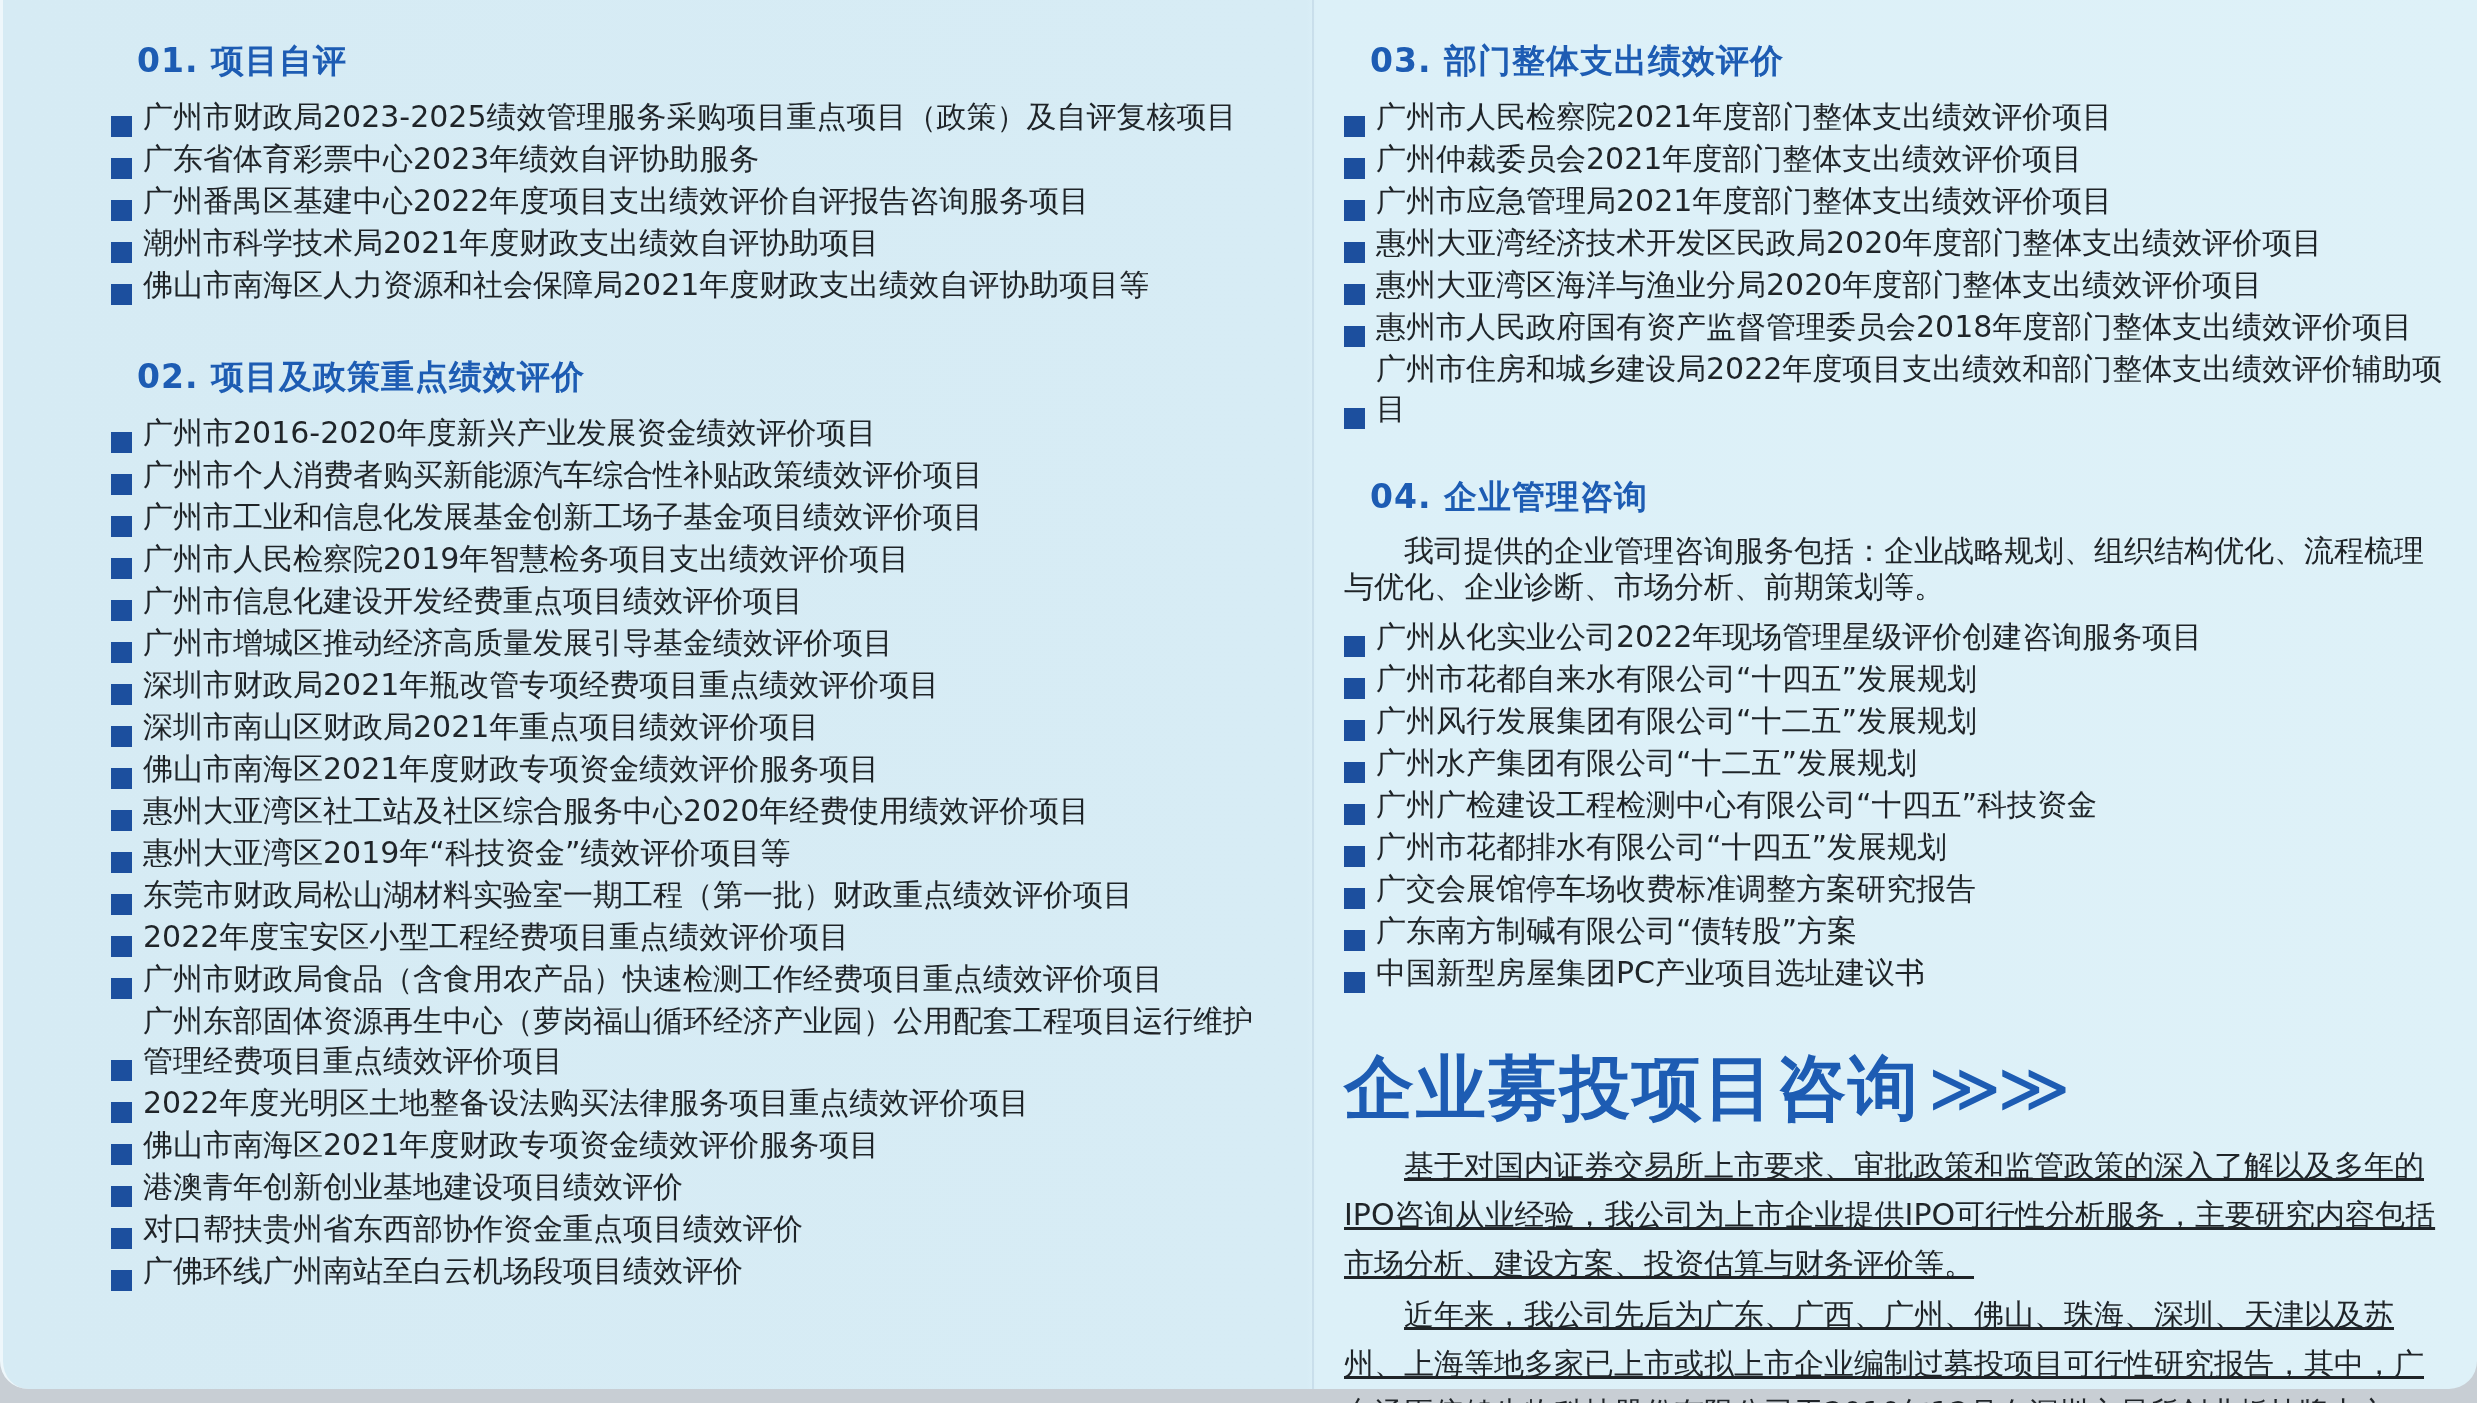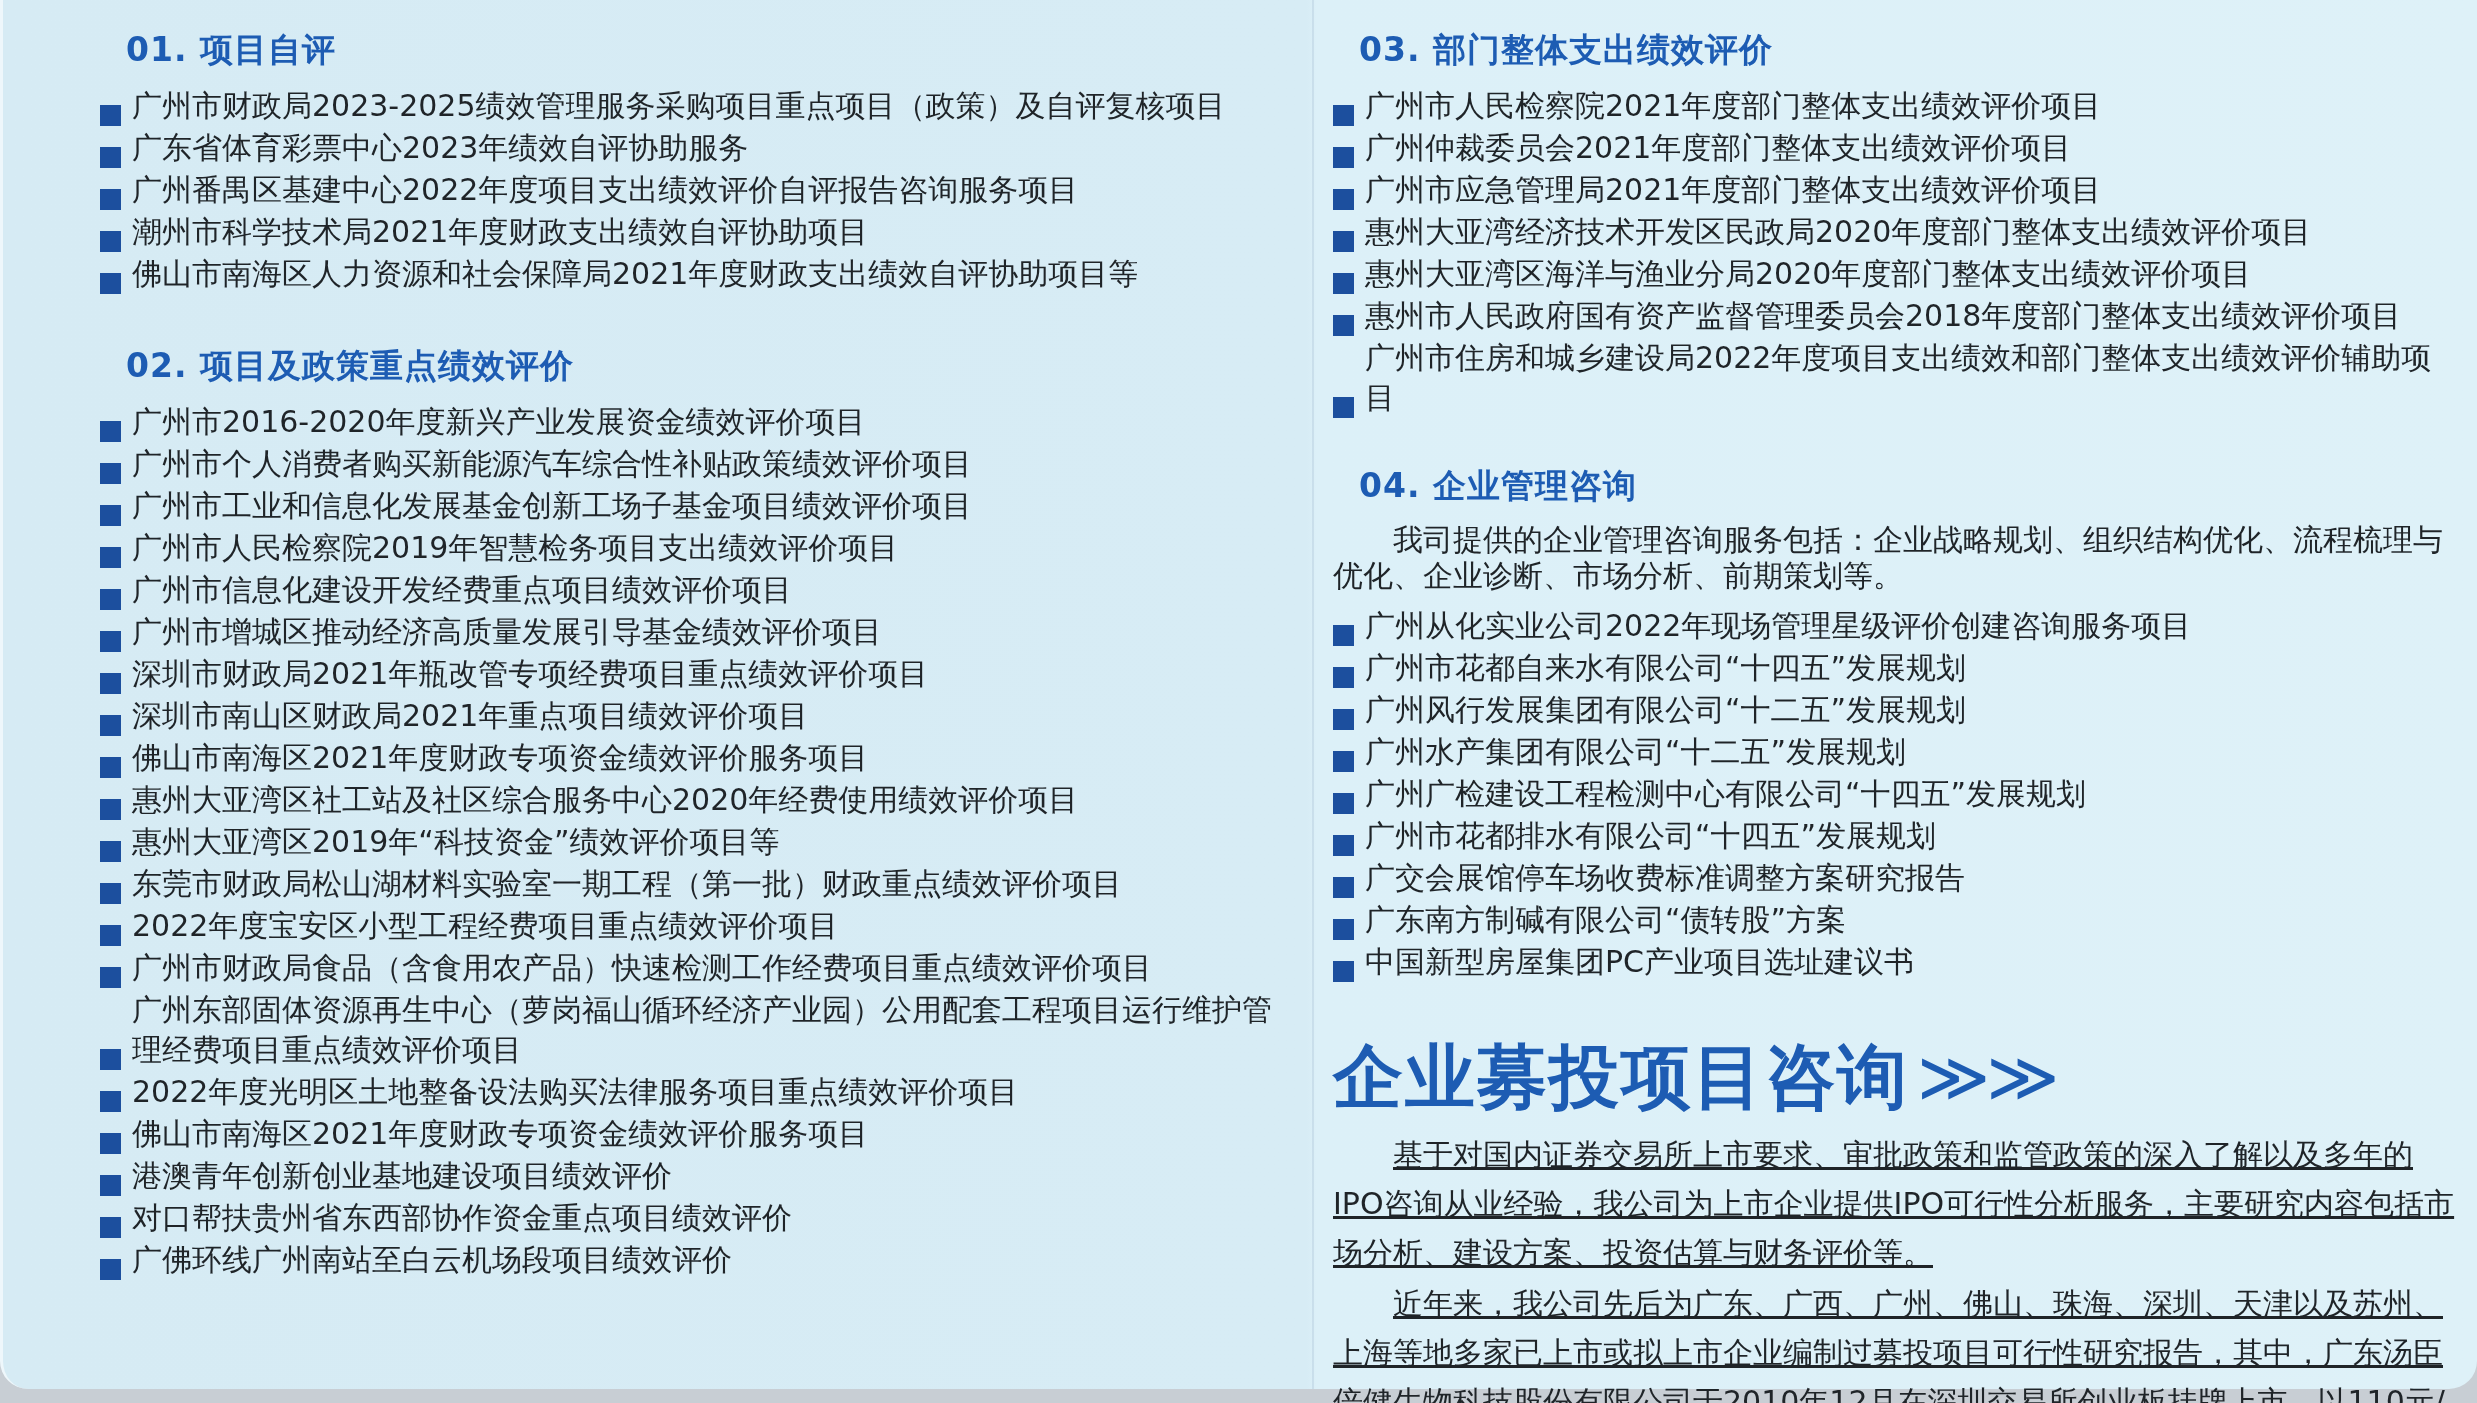--- a/index.html
+++ b/index.html
@@ -26,21 +26,21 @@
   }
   .col{position:absolute;top:0;box-sizing:border-box;}
   .col-left{left:97px;top:28px;width:1185px;}
   .col-right{left:1330px;top:28px;width:1125px;}
 
   h2.section-heading{
     font-size:33px;line-height:44px;font-weight:bold;
     color:#1d5cb3;margin:0 0 14px 26px;
     letter-spacing:1px;
   }
-  section{margin:0;}
+  section{margin:11px;}
   .sec-gap{margin-bottom:50px;}
   .sec-gap-sm{margin-bottom:46px;}
 
   ul.project-list{list-style:none;margin:0;padding:0;}
   ul.project-list li{
     display:flex;align-items:flex-end;
     font-size:30px;line-height:40px;
     color:#1f2428;
     margin:0 0 2px 0;
   }
@@ -241,21 +241,21 @@
             <li>
               <span class="bullet"></span>
               <span class="item-text">广州风行发展集团有限公司“十二五”发展规划</span>
             </li>
             <li>
               <span class="bullet"></span>
               <span class="item-text">广州水产集团有限公司“十二五”发展规划</span>
             </li>
             <li>
               <span class="bullet"></span>
-              <span class="item-text">广州广检建设工程检测中心有限公司“十四五”发展规划</span>
+              <span class="item-text">广州广检建设工程检测中心有限公司“十四五”科技资金</span>
             </li>
             <li>
               <span class="bullet"></span>
               <span class="item-text">广州市花都排水有限公司“十四五”发展规划</span>
             </li>
             <li>
               <span class="bullet"></span>
               <span class="item-text">广交会展馆停车场收费标准调整方案研究报告</span>
             </li>
             <li>

